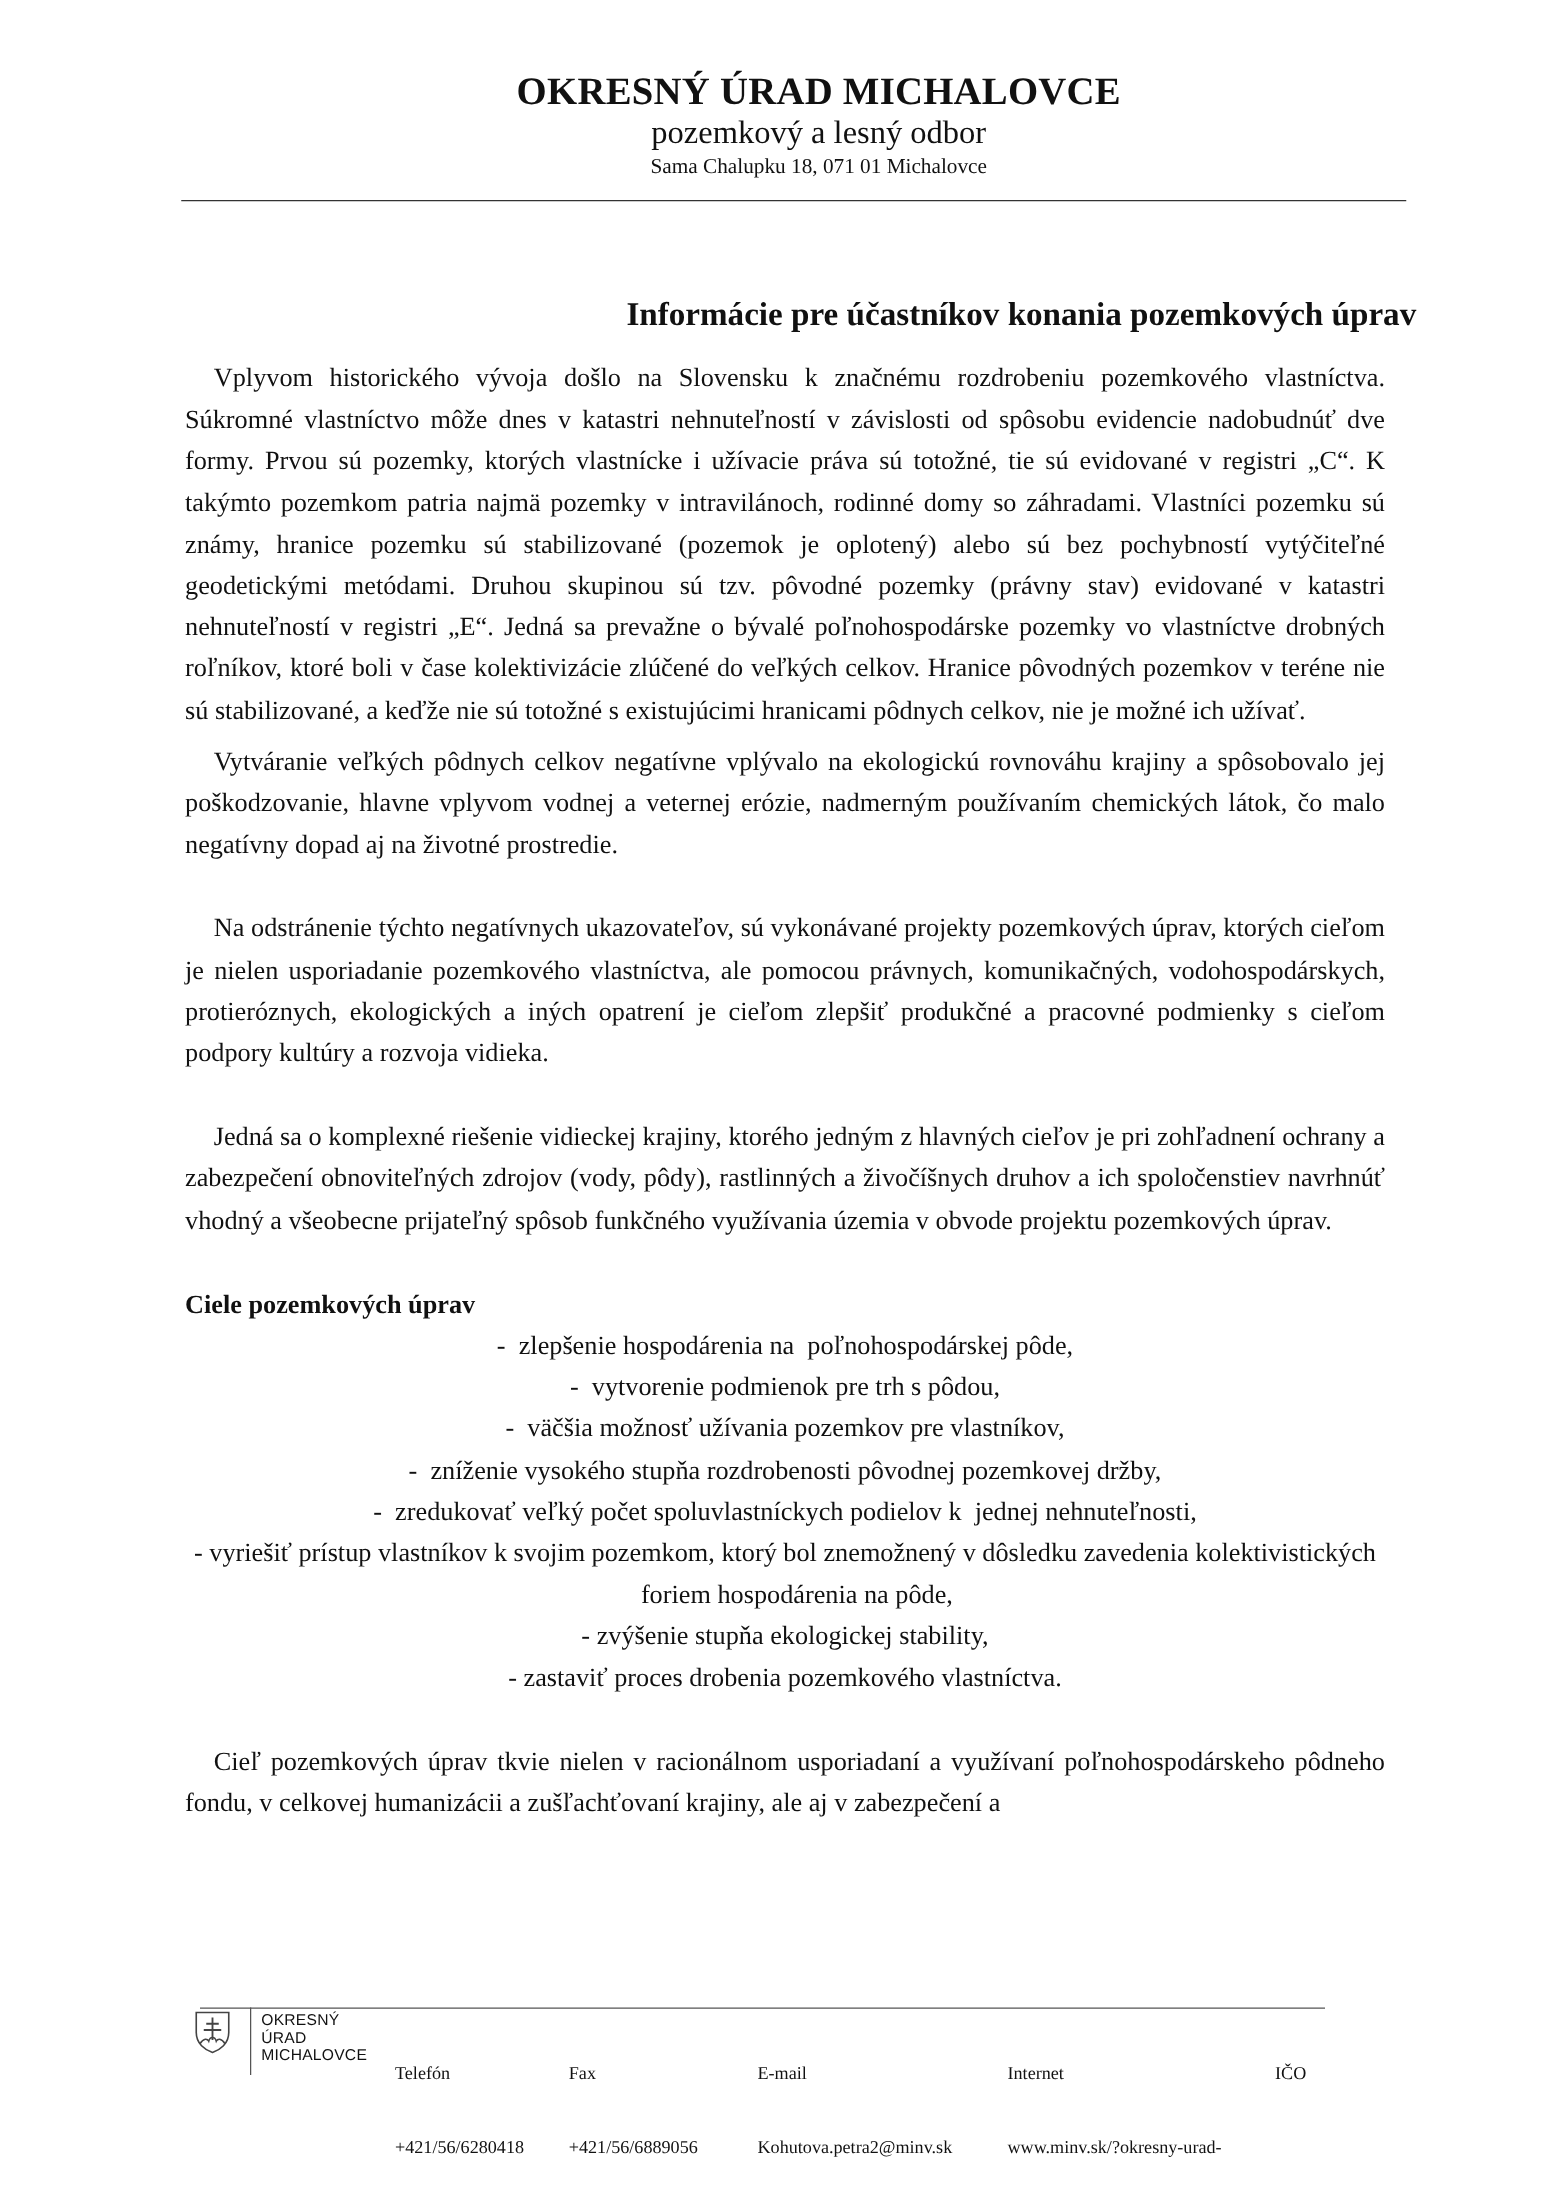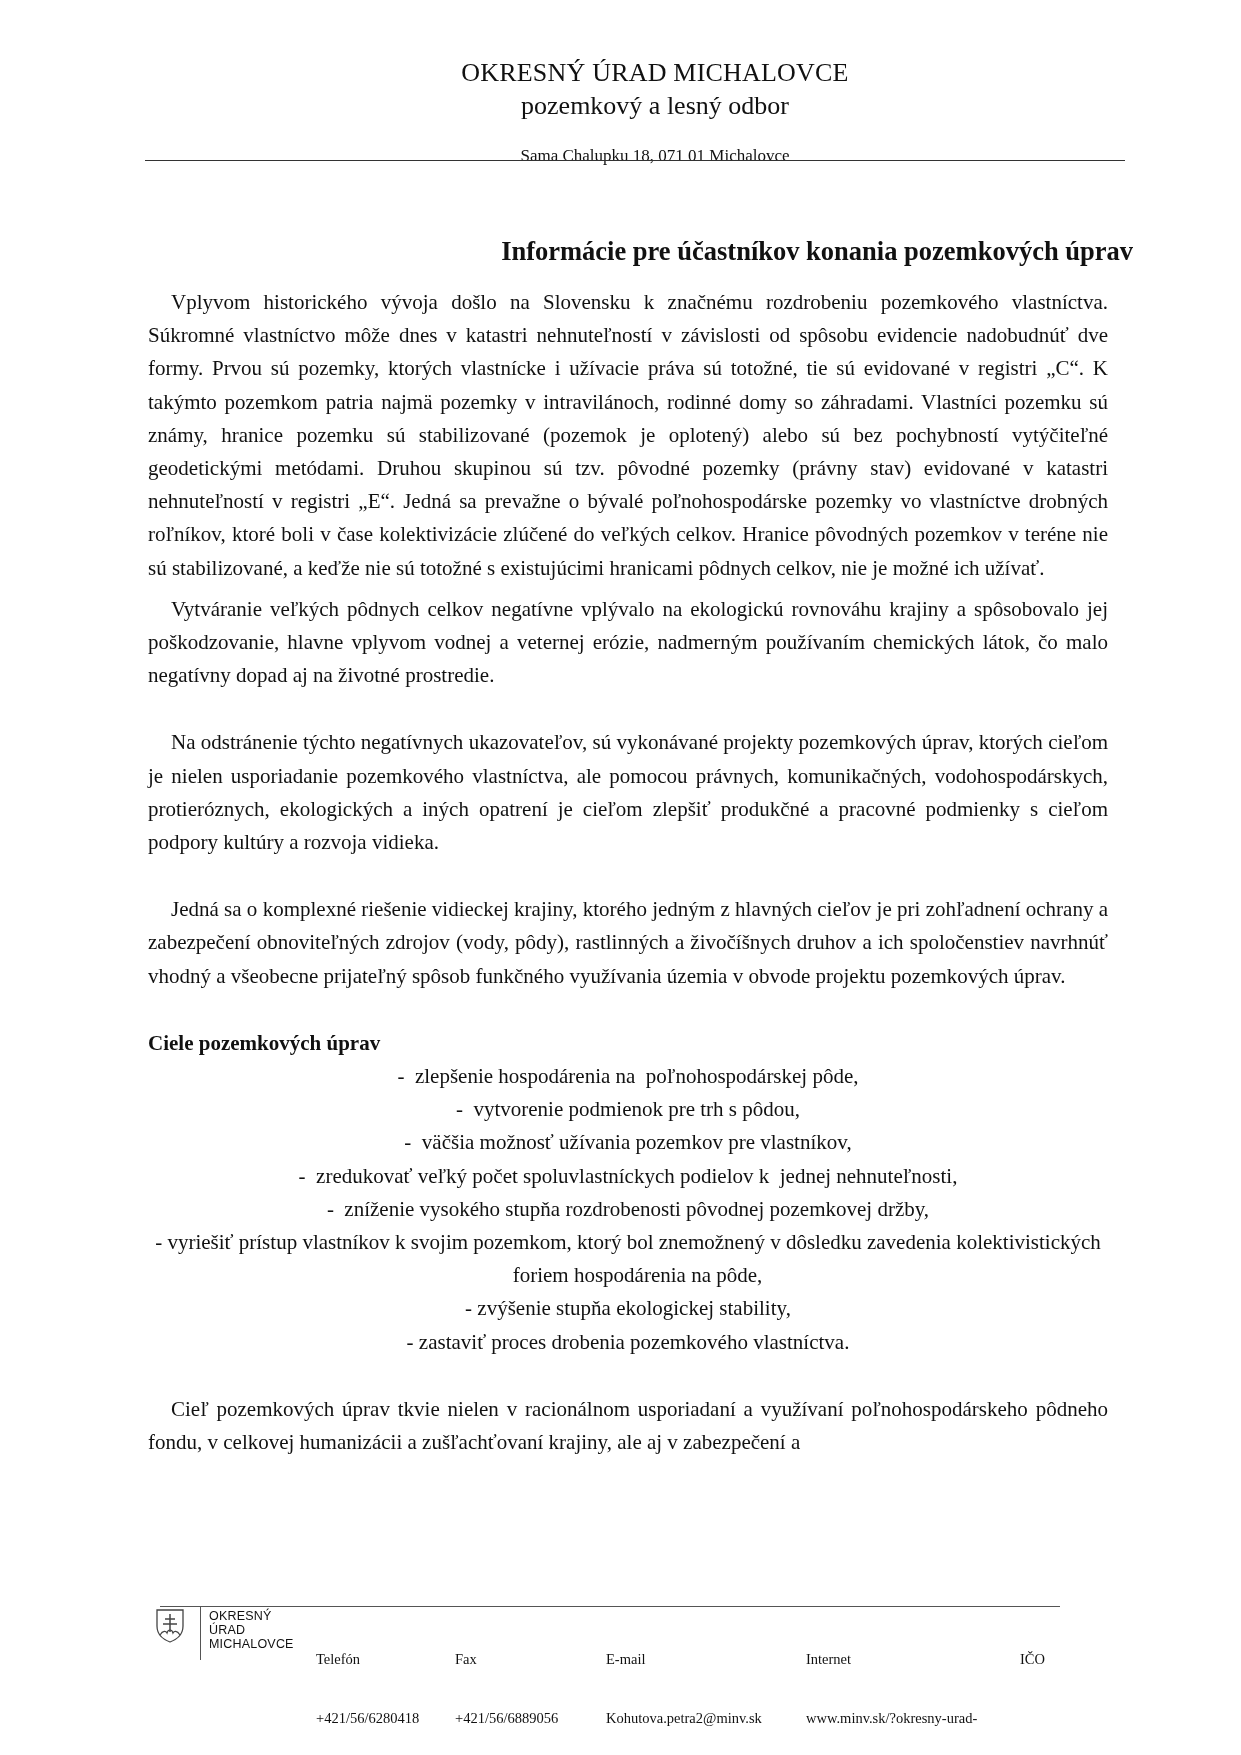--- a/index.html
+++ b/index.html
@@ -1,20 +1,20 @@
 <!DOCTYPE html>
 <html><head>
 <meta charset="utf-8">
 <style>
   html, body { margin: 0; padding: 0; background: #ffffff; }
   body { width: 1241px; height: 1755px; position: relative; overflow: hidden; color: #111; font-family: "Liberation Serif", serif; }
   .header { position: absolute; left: 145px; top: 55px; width: 980px; text-align: center; }
-  .h-title { font-size: 26px; font-weight: normal; letter-spacing: 0.2px; line-height: 36px; margin-left: 40px; }
+  .h-title { font-size: 31px; font-weight: bold; letter-spacing: 0.2px; line-height: 36px; margin-left: 40px; }
   .h-sub { font-size: 26px; line-height: 30px; margin-left: 40px; }
-  .h-addr { font-size: 17px; line-height: 24px; margin-left: 40px; margin-top: 23px; }
+  .h-addr { font-size: 17px; line-height: 24px; margin-left: 40px; }
   .h-rule { position: absolute; left: 145px; top: 160px; width: 980px; height: 0; border-top: 1.5px solid #333; }
   .doc-title { position: absolute; left: 145px; top: 234px; width: 980px; text-align: right; font-size: 26.5px; font-weight: bold; line-height: 34px; margin-left: 8px; }
   .body { position: absolute; left: 148px; top: 286px; width: 960px; font-size: 21px; line-height: 33.2px; }
   .para { text-align: justify; text-indent: 23px; margin: 0; }
   .gap { height: 34px; }
   .gap-small { height: 8px; }
   .section-title { font-weight: bold; margin: 0; }
   .goal { margin: 0; white-space: pre; }
   .goal.wrap { white-space: normal; padding-left: 19px; text-indent: -19px; }
   .f-rule { position: absolute; left: 160px; top: 1606px; width: 900px; border-top: 1.2px solid #555; }
@@ -43,22 +43,22 @@
   <div class="gap"></div>
   <p class="para">Na odstránenie týchto negatívnych ukazovateľov, sú vykonávané projekty pozemkových úprav, ktorých cieľom je nielen usporiadanie pozemkového vlastníctva, ale pomocou právnych, komunikačných, vodohospodárskych, protieróznych, ekologických a iných opatrení je  cieľom zlepšiť produkčné a pracovné podmienky s cieľom podpory kultúry a rozvoja vidieka.</p>
   <div class="gap"></div>
   <p class="para">Jedná sa o komplexné riešenie vidieckej krajiny, ktorého jedným z hlavných cieľov je pri zohľadnení ochrany a zabezpečení obnoviteľných zdrojov (vody, pôdy), rastlinných a živočíšnych druhov a ich spoločenstiev navrhnúť vhodný a všeobecne prijateľný spôsob funkčného využívania územia v obvode projektu pozemkových úprav.</p>
   <div class="gap"></div>
   <p class="section-title">Ciele pozemkových  úprav</p>
   <ul style="list-style:none;margin:0;padding:0;text-align:center;">
     <li class="goal">-  zlepšenie hospodárenia na  poľnohospodárskej pôde,</li>
     <li class="goal">-  vytvorenie podmienok pre trh s pôdou,</li>
     <li class="goal">-  väčšia možnosť užívania pozemkov pre vlastníkov,</li>
+    <li class="goal">-  zníženie vysokého stupňa rozdrobenosti pôvodnej pozemkovej držby,</li>
     <li class="goal">-  zredukovať veľký počet spoluvlastníckych podielov k  jednej nehnuteľnosti,</li>
-    <li class="goal">-  zníženie vysokého stupňa rozdrobenosti pôvodnej pozemkovej držby,</li>
     <li class="goal wrap">- vyriešiť prístup vlastníkov k svojim pozemkom, ktorý bol znemožnený v dôsledku zavedenia kolektivistických foriem hospodárenia na pôde,</li>
     <li class="goal">- zvýšenie stupňa ekologickej stability,</li>
     <li class="goal">- zastaviť proces drobenia pozemkového vlastníctva.</li>
   </ul>
   <div class="gap"></div>
   <p class="para">Cieľ pozemkových úprav tkvie nielen v racionálnom usporiadaní a využívaní poľnohospodárskeho pôdneho fondu, v celkovej humanizácii a zušľachťovaní krajiny, ale aj v zabezpečení a</p>
 </div>
 
 <div class="f-rule"></div>
 <div class="f-vline"></div>

